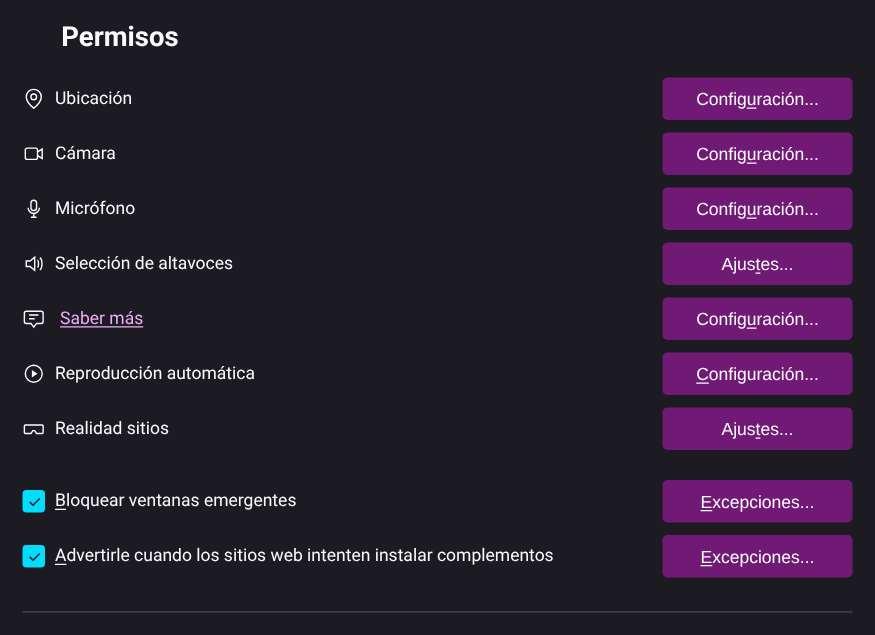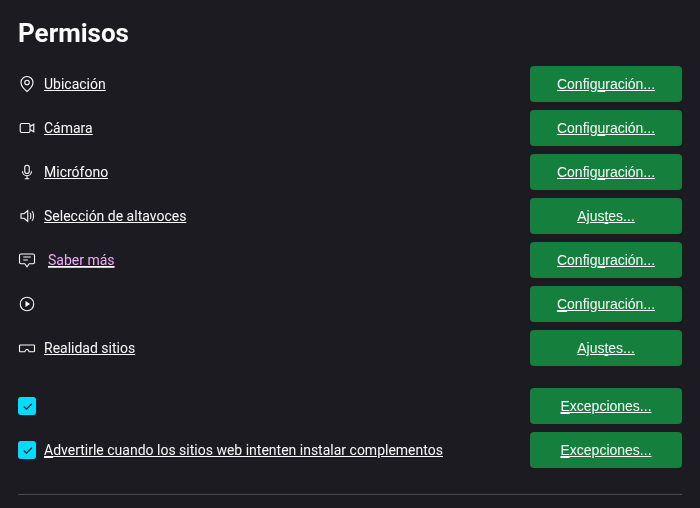--- a/index.html
+++ b/index.html
@@ -11,30 +11,31 @@
       background: #1c1b22;
       color: #fbfbfe;
       font-family: -apple-system, BlinkMacSystemFont, "Segoe UI", Roboto, Helvetica, Arial, sans-serif;
       font-size: 14px;
       width: 700px;
       height: 508px;
       padding: 18px 18px 0 18px;
       overflow: hidden;
     }
     .section-title {
-      font-size: 26px;
+      font-size: 22px;
       font-weight: 700;
       margin-bottom: 18px;
+      margin-left: 31px;
     }
     .row {
       display: flex;
+      align-items: center;
       justify-content: space-between;
       min-height: 36px;
       margin-bottom: 8px;
-      text-decoration: underline;
     }
     .row.pad-top {
       margin-top: 22px;
     }
     .left {
       display: flex;
       align-items: center;
       gap: 8px;
     }
     .icon {
@@ -62,21 +63,21 @@
     }
     .link {
       color: #f0abfc;
       text-decoration: underline;
       text-decoration-thickness: 1px;
       text-underline-offset: 2px;
       cursor: pointer;
       margin-left: 4px;
     }
     .btn {
-      background: #15803d;
+      background: #701a75;
       color: #fbfbfe;
       border: none;
       border-radius: 4px;
       padding: 9px 20px;
       min-width: 152px;
       font-size: 14px;
       cursor: pointer;
       text-align: center;
     }
     .btn .btn-underline {
@@ -178,20 +179,21 @@
 </div>
 
 <div class="row">
   <div class="left">
     <span class="icon">
       <svg viewBox="0 0 24 24">
           <circle cx="12" cy="12" r="9"></circle>
           <path d="M10 8l6 4-6 4V8z" fill="#fbfbfe" stroke="none"></path>
         </svg>
     </span>
+    <span class="label">Reproducción automática</span>
   </div>
   <button class="btn"><span class="btn-underline">C</span>onfiguración...</button>
 </div>
 
 <div class="row">
   <div class="left">
     <span class="icon">
       <svg viewBox="0 0 24 24">
           <path d="M3 8h18a1 1 0 0 1 1 1v7a1 1 0 0 1-1 1h-6l-2-3h-2l-2 3H3a1 1 0 0 1-1-1V9a1 1 0 0 1 1-1z"></path>
         </svg>
@@ -201,20 +203,21 @@
   <button class="btn">Ajus<span class="btn-underline">t</span>es...</button>
 </div>
 
 <div class="row pad-top">
   <div class="left">
     <span class="checkbox-wrap">
       <svg viewBox="0 0 24 24">
           <path d="M5 12l5 5L20 7"></path>
         </svg>
     </span>
+    <span class="label"><span class="label-underline">B</span>loquear ventanas emergentes</span>
   </div>
   <button class="btn"><span class="btn-underline">E</span>xcepciones...</button>
 </div>
 
 <div class="row">
   <div class="left">
     <span class="checkbox-wrap">
       <svg viewBox="0 0 24 24">
           <path d="M5 12l5 5L20 7"></path>
         </svg>

